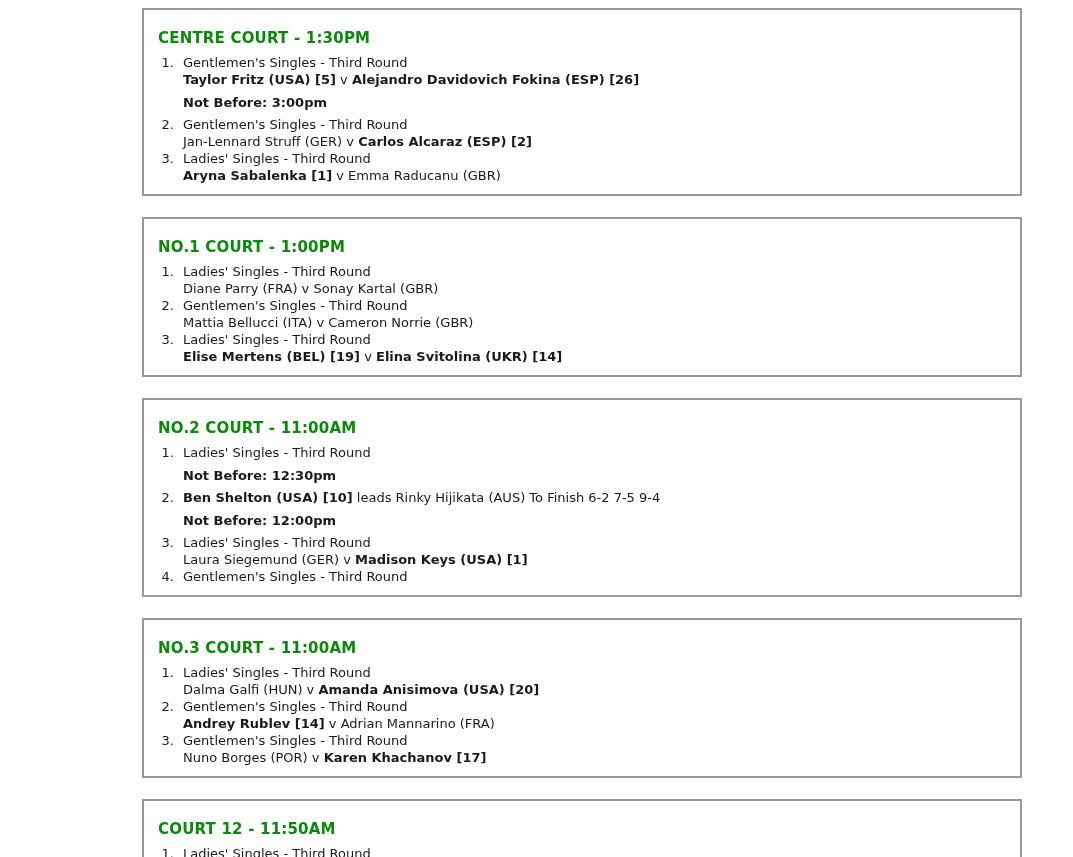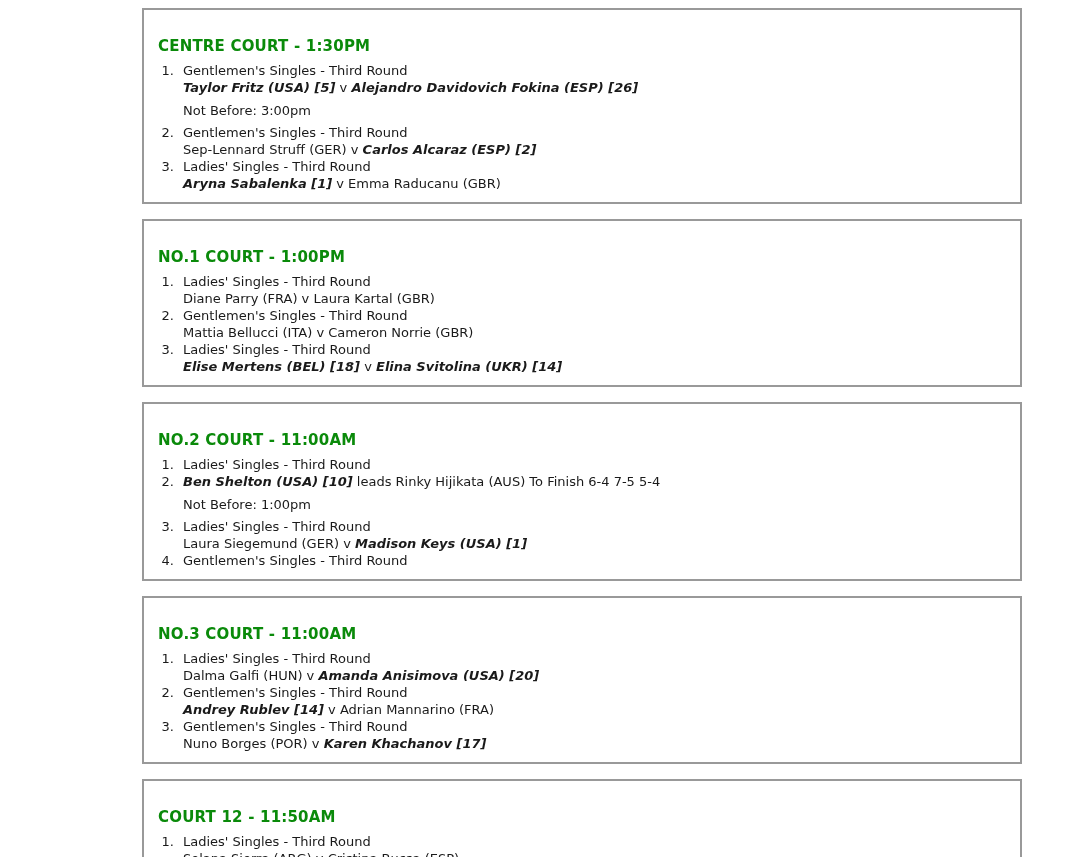--- a/index.html
+++ b/index.html
@@ -22,22 +22,22 @@
     background: var(--bg);
     overflow: hidden;
   }
   .schedule-column {
     margin: 8px 0 0 142px;
     width: 880px;
   }
   .court-card {
     border: 2px solid var(--border-gray);
     background: #ffffff;
-    padding: 25px 10px 10px 8px;
-    margin-bottom: 15px;
+    padding: 17px 10px 10px 8px;
+    margin-bottom: 21px;
   }
   .court-title {
     color: var(--green);
     font-size: 15px;
     font-weight: bold;
     margin: 2px 0 7px 6px;
     letter-spacing: 0.2px;
   }
   .match-list {
     font-size: 13px;
@@ -49,23 +49,23 @@
   }
   .match-number {
     flex: none;
     width: 22px;
     text-align: right;
     margin-right: 9px;
   }
   .match-lines { flex: 1 1 auto; }
   .event-line { }
   .players-line { }
-  .players-line .seg.bold { font-weight: bold; font-style: italic; }
+  .players-line .seg.bold { font-weight: bold; }
   .not-before {
-    font-weight: normal;
+    font-weight: bold;
     margin: 6px 0 5px 31px;
   }
 </style>
 </head>
 <body>
 
 <div class="page">
   <main class="schedule-column">
 
   <section class="court-card">
@@ -76,74 +76,75 @@
             <div class="match-lines">
               <div class="event-line">Gentlemen's Singles - Third Round</div>
               <div class="players-line"><span class="seg bold">Taylor Fritz (USA) [5]</span><span class="seg"> v </span><span class="seg bold">Alejandro Davidovich Fokina (ESP) [26]</span></div>
             </div>
           </div>
           <div class="not-before">Not Before: 3:00pm</div>
           <div class="match-row">
             <span class="match-number">2.</span>
             <div class="match-lines">
               <div class="event-line">Gentlemen's Singles - Third Round</div>
-              <div class="players-line"><span class="seg">Sep-Lennard Struff (GER) v </span><span class="seg bold">Carlos Alcaraz (ESP) [2]</span></div>
+              <div class="players-line"><span class="seg">Jan-Lennard Struff (GER) v </span><span class="seg bold">Carlos Alcaraz (ESP) [2]</span></div>
             </div>
           </div>
           <div class="match-row">
             <span class="match-number">3.</span>
             <div class="match-lines">
               <div class="event-line">Ladies' Singles - Third Round</div>
               <div class="players-line"><span class="seg bold">Aryna Sabalenka [1]</span><span class="seg"> v Emma Raducanu (GBR)</span></div>
             </div>
           </div>
         </div>
       </section>
       <section class="court-card">
         <h2 class="court-title">NO.1 COURT - 1:00PM</h2>
         <div class="match-list">
           <div class="match-row">
             <span class="match-number">1.</span>
             <div class="match-lines">
               <div class="event-line">Ladies' Singles - Third Round</div>
-              <div class="players-line"><span class="seg">Diane Parry (FRA) v Laura Kartal (GBR)</span></div>
+              <div class="players-line"><span class="seg">Diane Parry (FRA) v Sonay Kartal (GBR)</span></div>
             </div>
           </div>
           <div class="match-row">
             <span class="match-number">2.</span>
             <div class="match-lines">
               <div class="event-line">Gentlemen's Singles - Third Round</div>
               <div class="players-line"><span class="seg">Mattia Bellucci (ITA) v Cameron Norrie (GBR)</span></div>
             </div>
           </div>
           <div class="match-row">
             <span class="match-number">3.</span>
             <div class="match-lines">
               <div class="event-line">Ladies' Singles - Third Round</div>
-              <div class="players-line"><span class="seg bold">Elise Mertens (BEL) [18]</span><span class="seg"> v </span><span class="seg bold">Elina Svitolina (UKR) [14]</span></div>
+              <div class="players-line"><span class="seg bold">Elise Mertens (BEL) [19]</span><span class="seg"> v </span><span class="seg bold">Elina Svitolina (UKR) [14]</span></div>
             </div>
           </div>
         </div>
       </section>
       <section class="court-card">
         <h2 class="court-title">NO.2 COURT - 11:00AM</h2>
         <div class="match-list">
           <div class="match-row">
             <span class="match-number">1.</span>
             <div class="match-lines">
               <div class="event-line">Ladies' Singles - Third Round</div>
             </div>
           </div>
-          <div class="match-row">
-            <span class="match-number">2.</span>
-            <div class="match-lines">
-              <div class="players-line"><span class="seg bold">Ben Shelton (USA) [10]</span><span class="seg"> leads Rinky Hijikata (AUS) To Finish 6-4 7-5 5-4</span></div>
-            </div>
-          </div>
-          <div class="not-before">Not Before: 1:00pm</div>
+          <div class="not-before">Not Before: 12:30pm</div>
+          <div class="match-row">
+            <span class="match-number">2.</span>
+            <div class="match-lines">
+              <div class="players-line"><span class="seg bold">Ben Shelton (USA) [10]</span><span class="seg"> leads Rinky Hijikata (AUS) To Finish 6-2 7-5 9-4</span></div>
+            </div>
+          </div>
+          <div class="not-before">Not Before: 12:00pm</div>
           <div class="match-row">
             <span class="match-number">3.</span>
             <div class="match-lines">
               <div class="event-line">Ladies' Singles - Third Round</div>
               <div class="players-line"><span class="seg">Laura Siegemund (GER) v </span><span class="seg bold">Madison Keys (USA) [1]</span></div>
             </div>
           </div>
           <div class="match-row">
             <span class="match-number">4.</span>
             <div class="match-lines">

